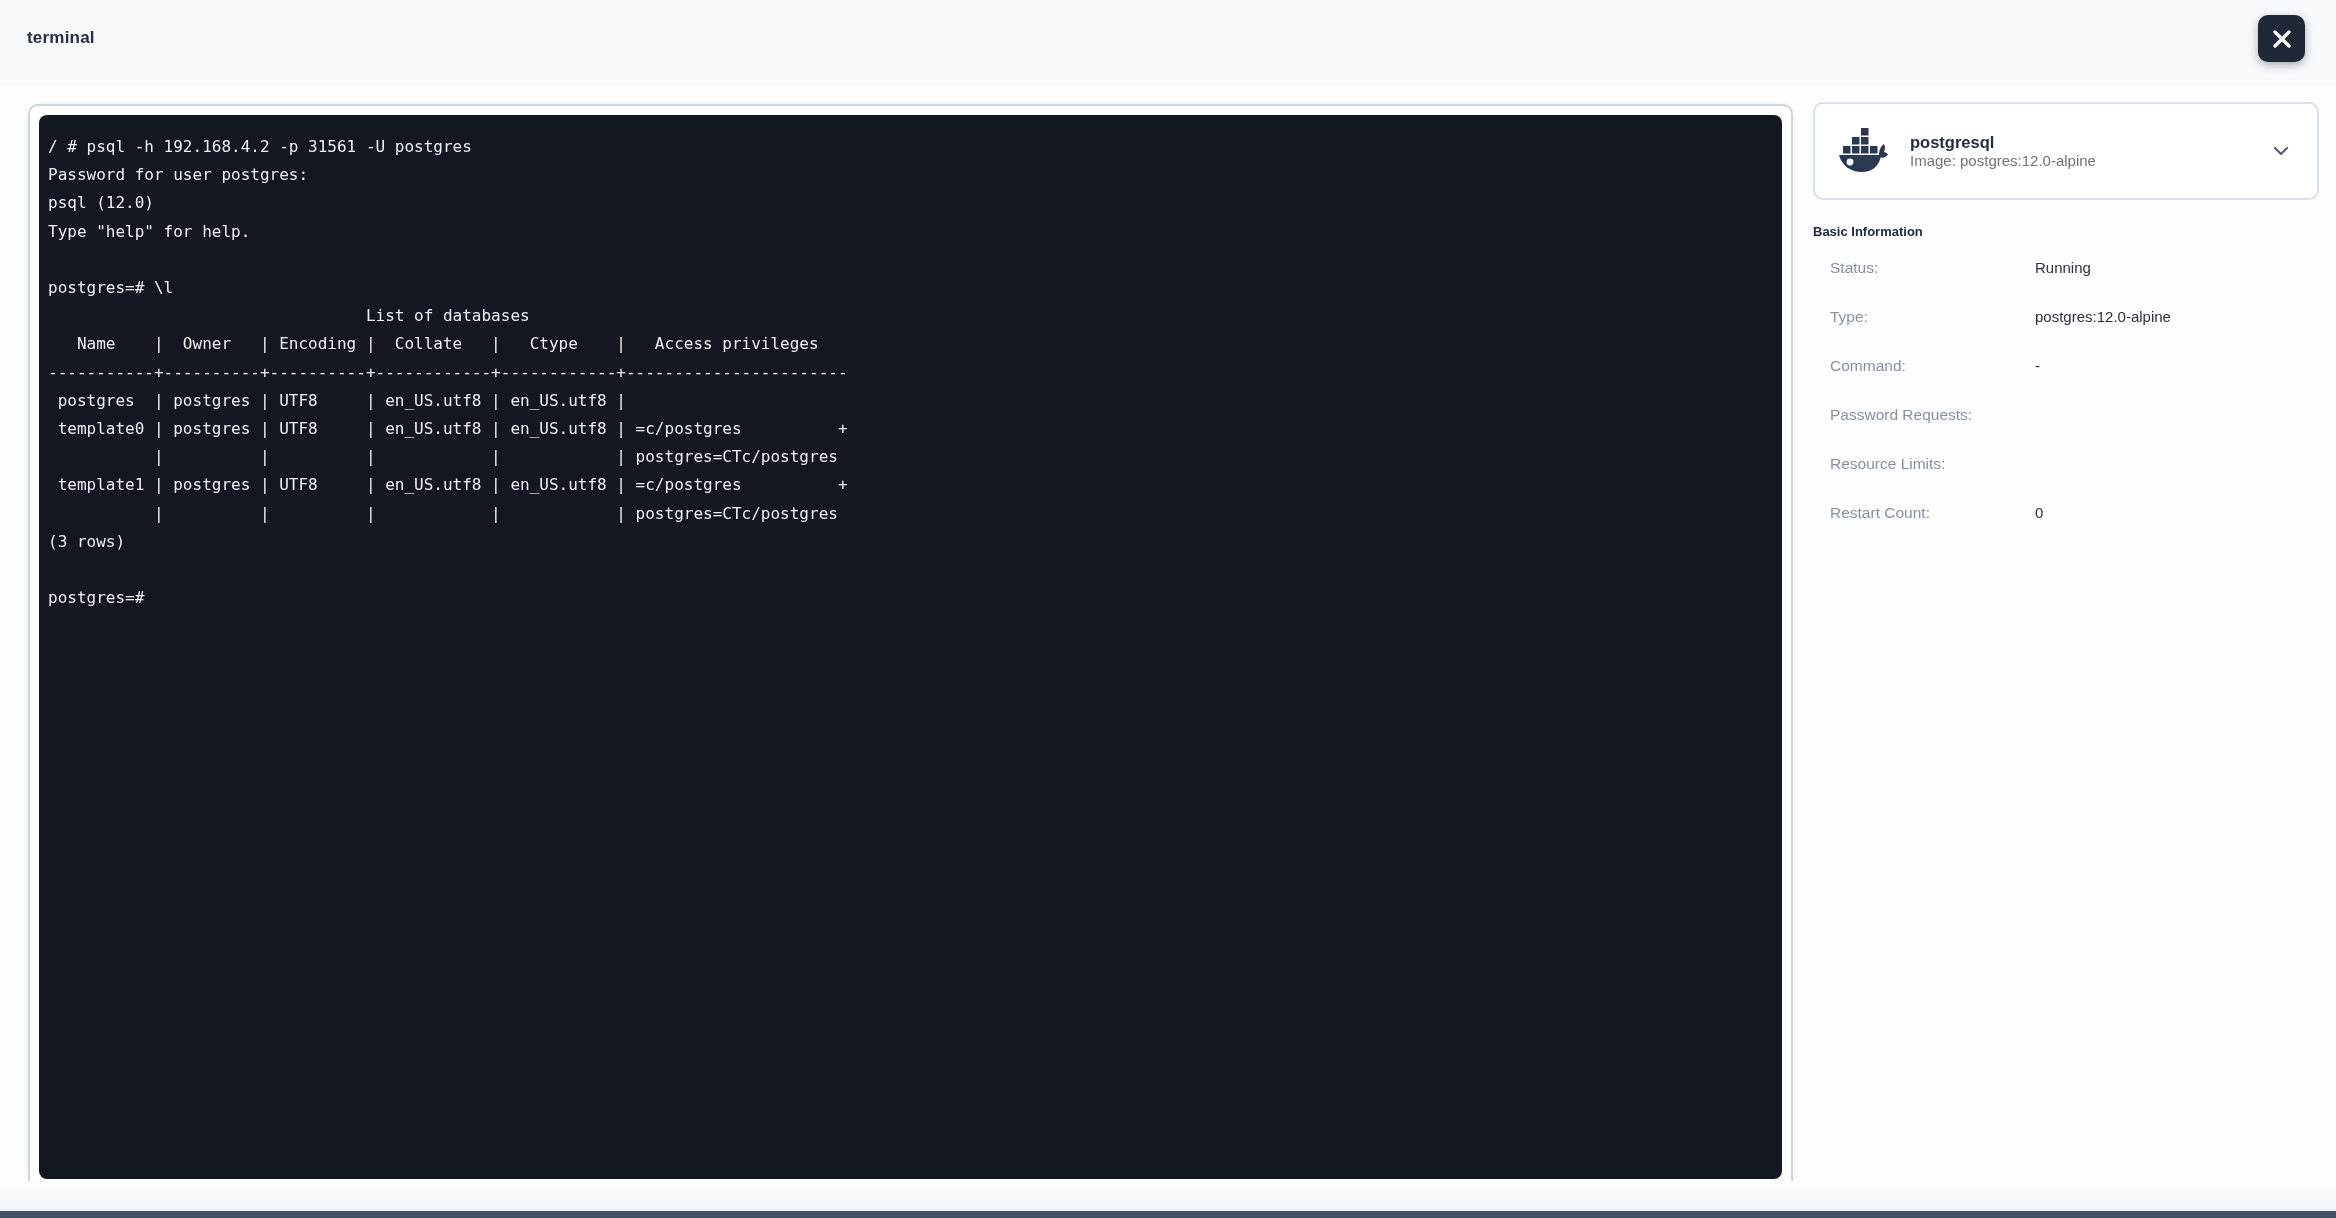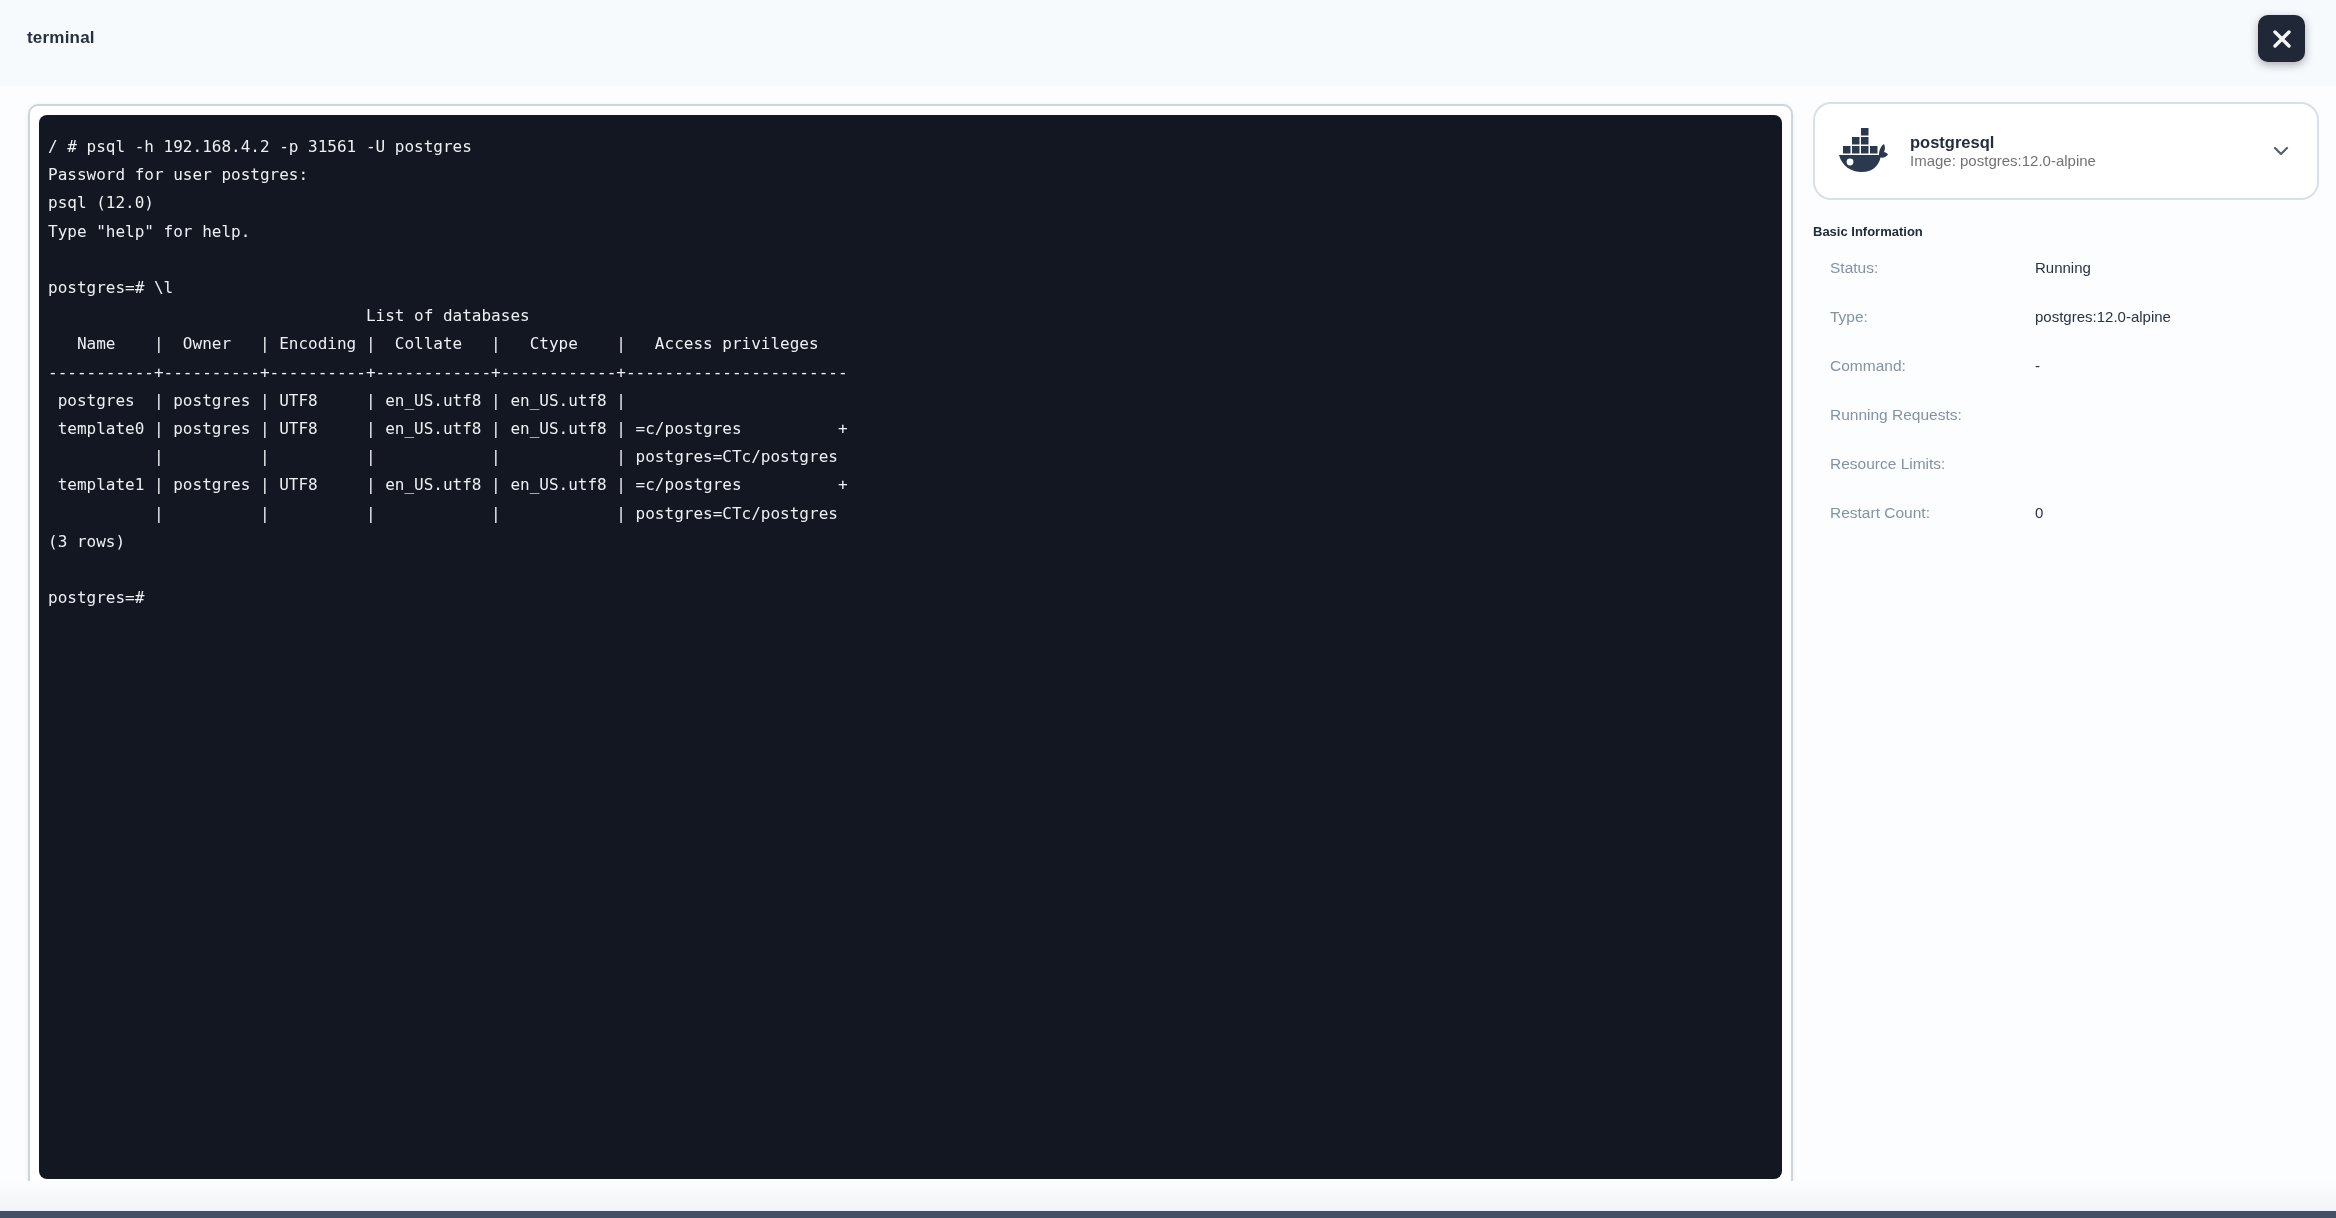--- a/index.html
+++ b/index.html
@@ -39,21 +39,21 @@
   .terminal-pre {
     margin:0;
     font-family:"DejaVu Sans Mono", monospace;
     font-size:16px; line-height:28.2px; color:#edeff2;
     white-space:pre;
   }
   
   .docker-card {
     position:absolute; left:1813px; top:102px; width:506px; height:98px;
     box-sizing:border-box; background:#ffffff;
-    border:2px solid #d8e0e9; border-radius:18px;
+    border:2px solid #d8e0e9; border-radius:10px;
     display:flex; align-items:center; gap:22px;
     padding:0 26px 0 23px; cursor:pointer;
   }
   .docker-icon { width:50px; height:46px; flex:0 0 auto; }
   .card-text { flex:1 1 auto; min-width:0; }
   .card-title { font-size:16.5px; font-weight:700; color:#232e40; }
   .card-subtitle { margin-top:0; font-size:15px; color:#737373; }
   .chevron { flex:0 0 auto; }
   .basic-heading {
     position:absolute; left:1813px; top:224px;
@@ -138,21 +138,21 @@
     </div>
     <div class="info-row">
       <span class="info-label">Type:</span>
       <span class="info-value">postgres:12.0-alpine</span>
     </div>
     <div class="info-row">
       <span class="info-label">Command:</span>
       <span class="info-value">-</span>
     </div>
     <div class="info-row">
-      <span class="info-label">Running Requests:</span>
+      <span class="info-label">Password Requests:</span>
       <span class="info-value"></span>
     </div>
     <div class="info-row">
       <span class="info-label">Resource Limits:</span>
       <span class="info-value"></span>
     </div>
     <div class="info-row">
       <span class="info-label">Restart Count:</span>
       <span class="info-value">0</span>
     </div>

